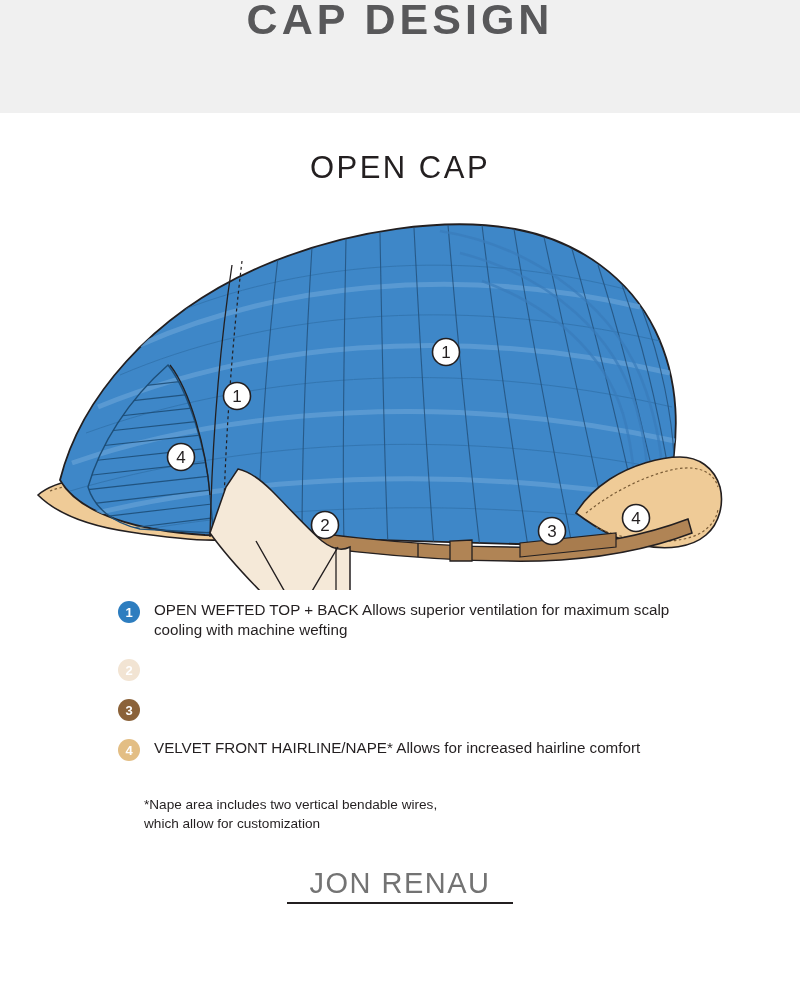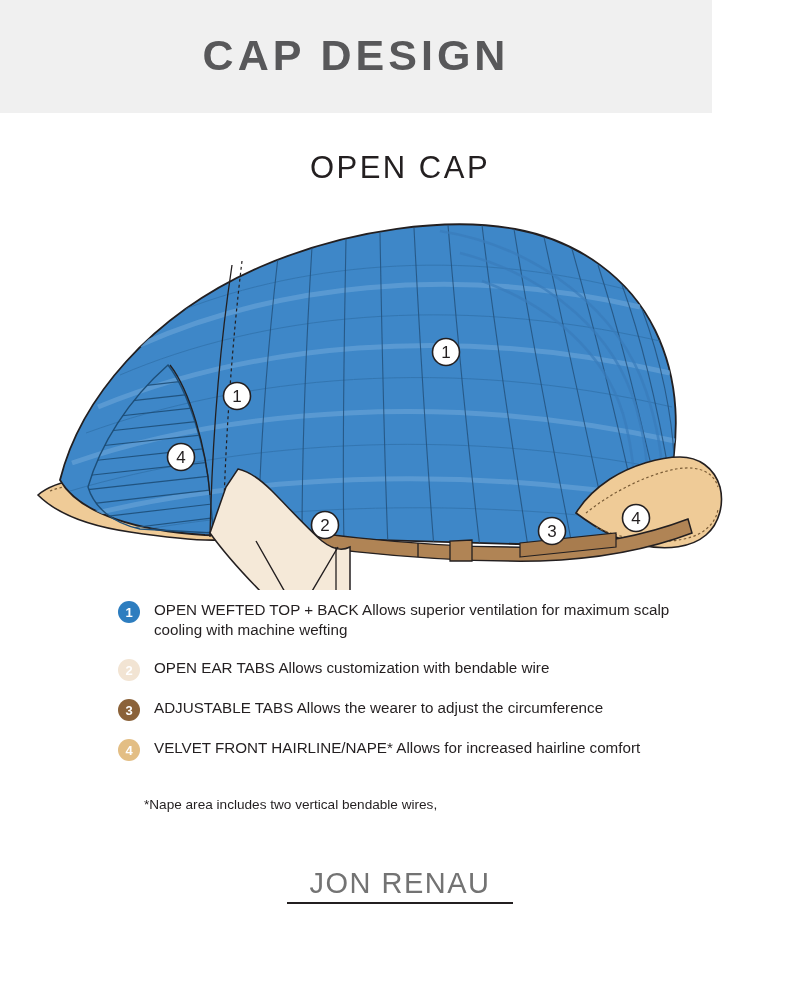--- a/index.html
+++ b/index.html
@@ -6,23 +6,23 @@
   body{
     width:800px;height:1000px;
     background:#ffffff;
     font-family:"Liberation Sans", sans-serif;
     color:#231f20;
     overflow:hidden;
     position:relative;
   }
   
   .header-band{
-    position:absolute;left:0;top:0;width:712px;height:113px;
+    position:absolute;left:0;top:0;width:800px;height:113px;
     background:#f0f0f0;
-    display:flex;align-items:center;justify-content:center;
+    display:flex;align-items:flex-start;justify-content:center;
   }
   .header-title{
     font-size:43px;
     font-weight:bold;
     letter-spacing:4px;
     color:#58585a;
     line-height:1;
     margin-top:-2px;
   }
   
@@ -257,48 +257,41 @@
     <div class="legend-text">
       <b>OPEN WEFTED TOP + BACK</b>
       <span>Allows superior ventilation for maximum scalp cooling with machine wefting</span>
     </div>
   </div>
 
   <div class="legend-row r2">
     <div class="bullet" style="background:#f2e4d3;">
       <span>2</span>
     </div>
-    <div class="legend-text">
-      <b>OPEN EAR TABS</b>
-      <span>Allows customization with bendable wire</span>
-    </div>
   </div>
 
   <div class="legend-row r3">
     <div class="bullet" style="background:#8b6239;">
       <span>3</span>
     </div>
-    <div class="legend-text">
-      <b>ADJUSTABLE TABS</b>
-      <span>Allows the wearer to adjust the circumference</span>
-    </div>
   </div>
 
   <div class="legend-row r4">
     <div class="bullet" style="background:#e3be84;">
       <span>4</span>
     </div>
     <div class="legend-text">
       <b>VELVET FRONT HAIRLINE/NAPE*</b>
       <span>Allows for increased hairline comfort</span>
     </div>
   </div>
 
 </div>
 
 <div class="footnote">
   <div>*Nape area includes two vertical bendable wires,</div>
+  <div> which allow for customization</div>
 </div>
 
 <div class="logo">
   <div class="logo-top">JON RENAU</div>
   <div class="logo-rule"></div>
 </div>
 
 </body></html>

